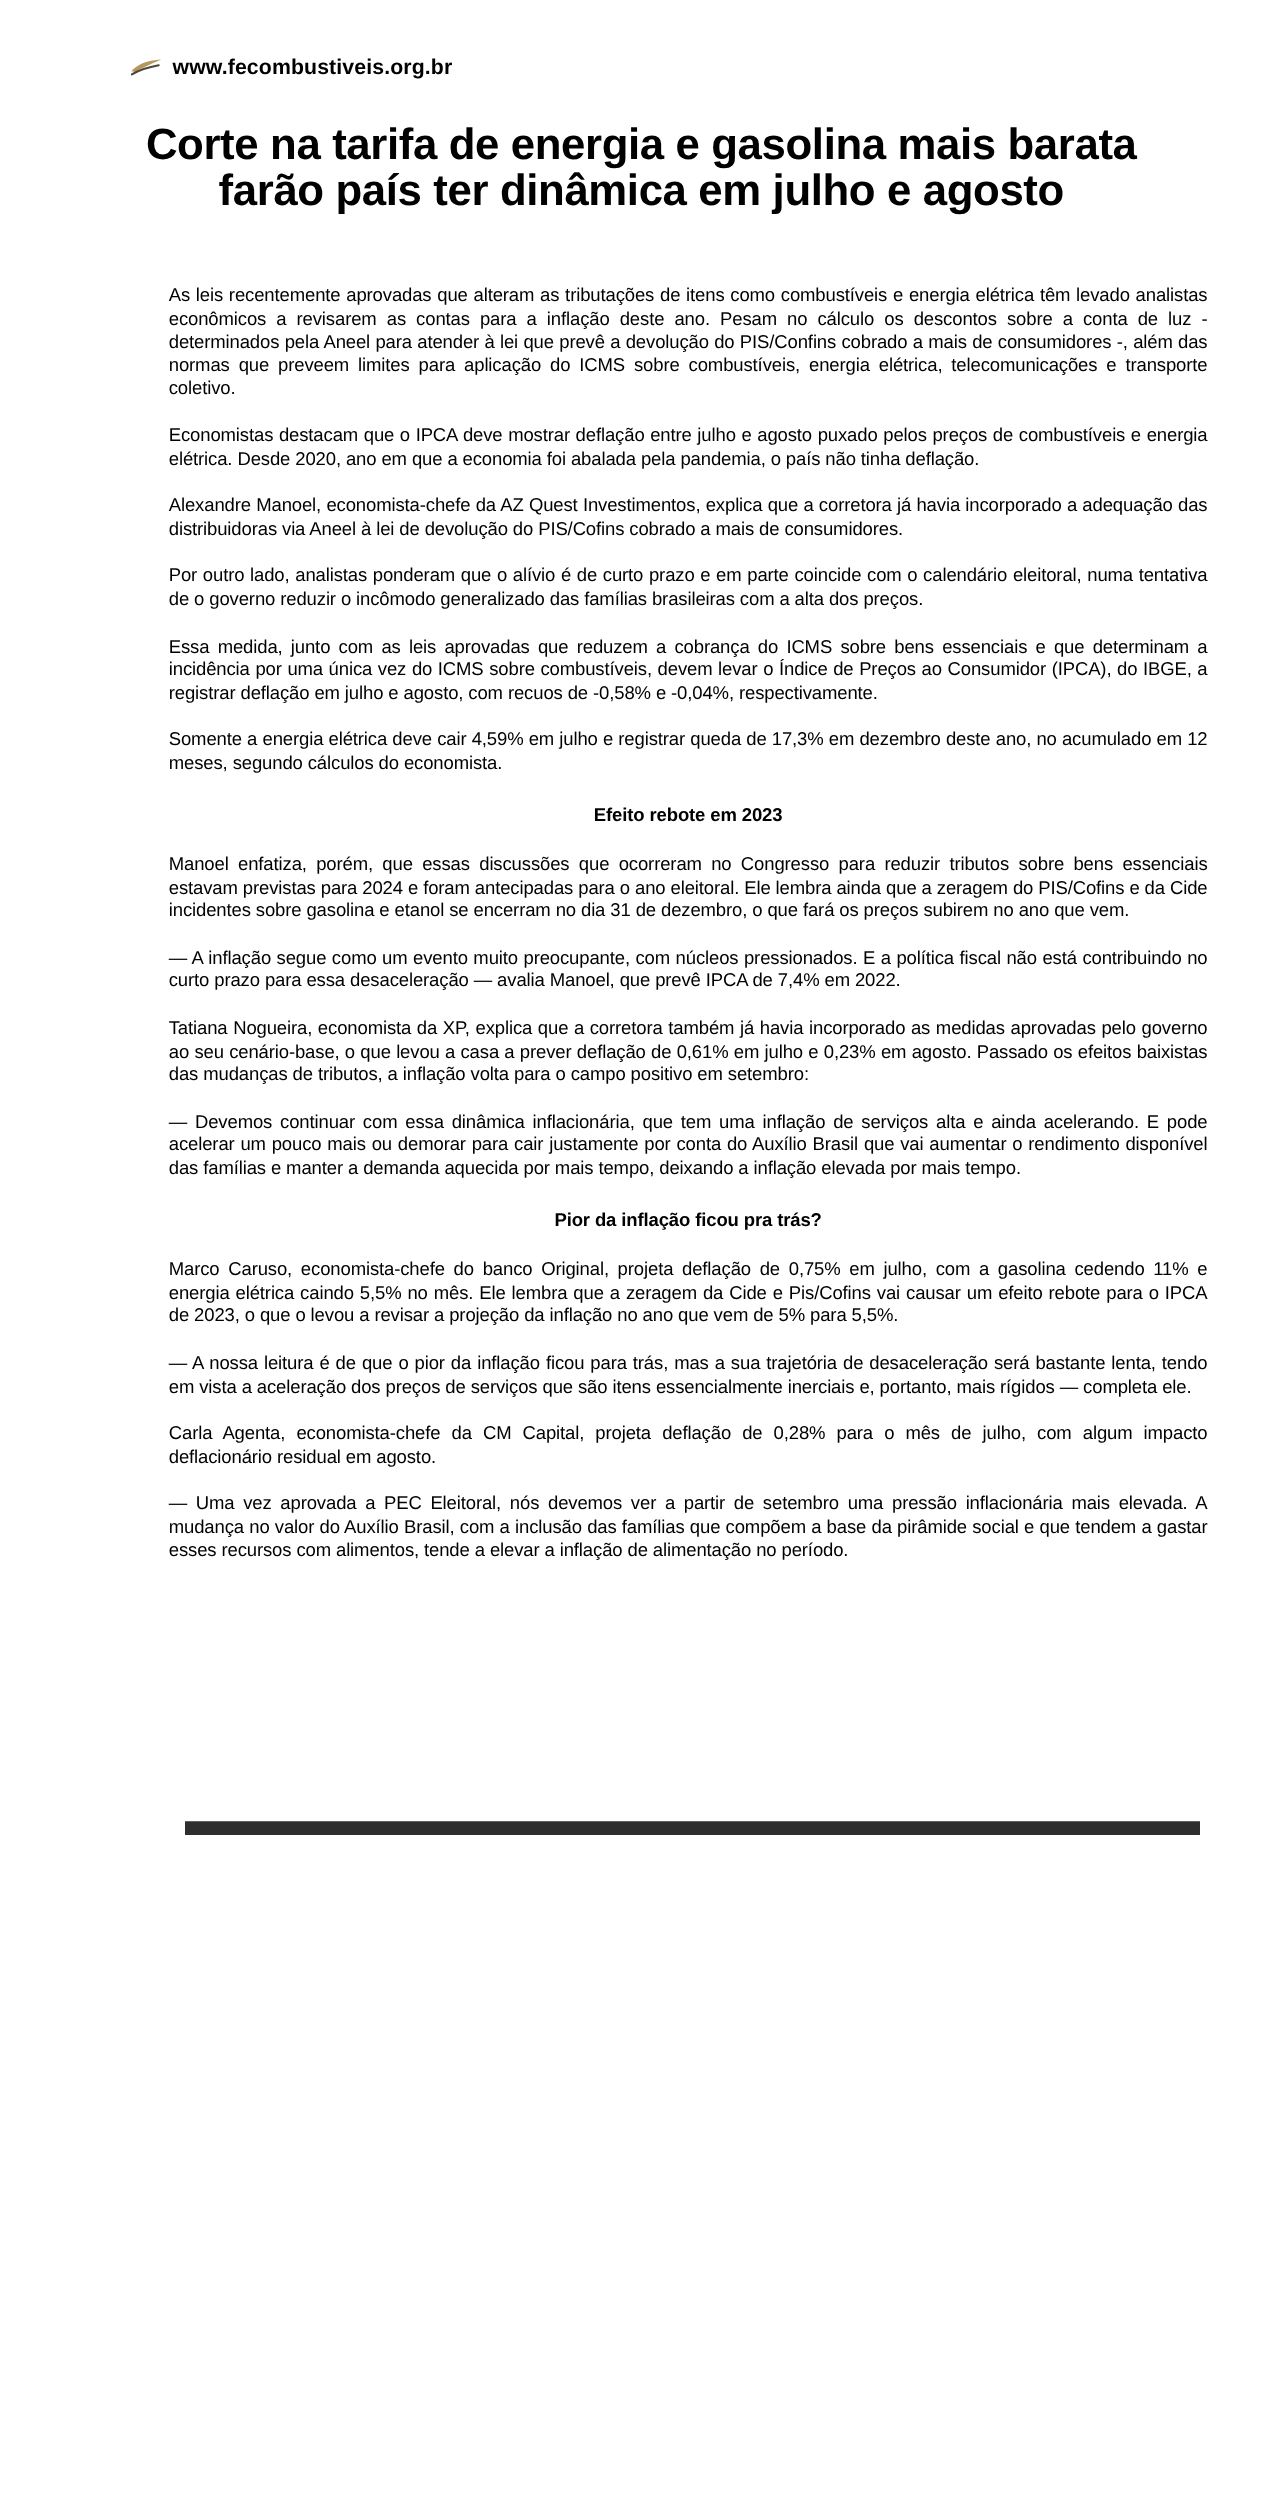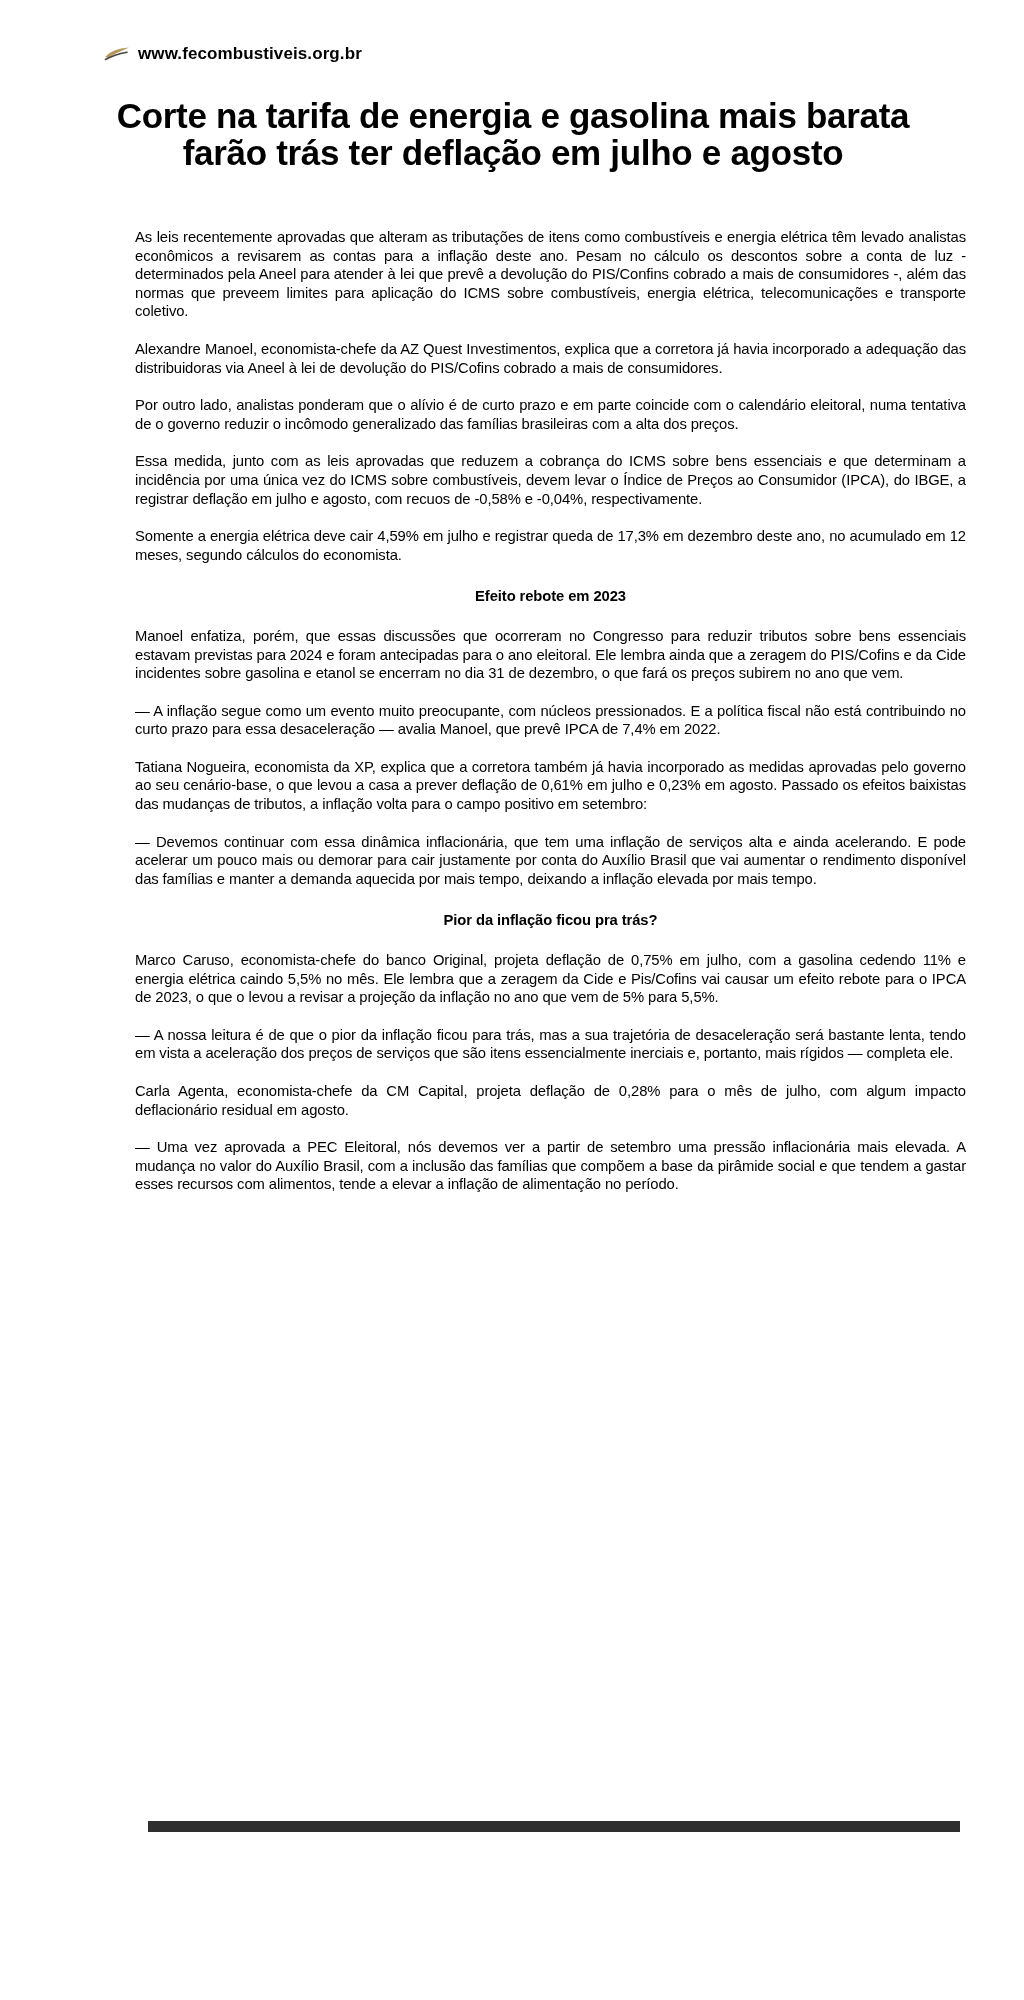--- a/index.html
+++ b/index.html
@@ -1,19 +1,19 @@
 <!DOCTYPE html>
 <html lang="pt" style="--logo-gold: #b5985a; --logo-dark: #4a463c; --bar-color: #2e2e2e;"><head>
 <meta charset="utf-8">
 <style>
   html,body { margin:0; padding:0; background:#ffffff; }
   .page {
     position: relative;
     width: 1024px;
-    height: 1832px;
+    height: 1468px;
     background: #fff;
     font-family: "Liberation Sans", sans-serif;
     color: #000;
     overflow: hidden;
   }
   .site-header {
     position: absolute;
     top: 44px;
     left: 103px;
     display: flex;
@@ -77,25 +77,26 @@
       <svg width="28" height="17" viewBox="0 0 28 17" aria-hidden="true">
         <path d="M2 11 Q 9 2.5 26 1.5 Q 14 6.5 5.5 11.5 Z" fill="var(--logo-gold, #b5985a)"></path>
         <path d="M2.5 13.5 Q 11 8.5 24 6.2" stroke="var(--logo-dark, #4a463c)" stroke-width="1.6" fill="none" stroke-linecap="round"></path>
       </svg>
     </span>
     <span class="site-url">www.fecombustiveis.org.br</span>
   </div>
 
   <h1 class="article-title">
     <span>Corte na tarifa de energia e gasolina mais barata</span><br>
-    <span>farão trás ter deflação em julho e agosto</span>
+    <span>farão país ter dinâmica em julho e agosto</span>
   </h1>
 
   <div class="article-body">
       <p>As leis recentemente aprovadas que alteram as tributações de itens como combustíveis e energia elétrica têm levado analistas econômicos a revisarem as contas para a inflação deste ano. Pesam no cálculo os descontos sobre a conta de luz - determinados pela Aneel para atender à lei que prevê a devolução do PIS/Confins cobrado a mais de consumidores -, além das normas que preveem limites para aplicação do ICMS sobre combustíveis, energia elétrica, telecomunicações e transporte coletivo.</p>
+      <p>Economistas destacam que o IPCA deve mostrar deflação entre julho e agosto puxado pelos preços de combustíveis e energia elétrica. Desde 2020, ano em que a economia foi abalada pela pandemia, o país não tinha deflação.</p>
       <p>Alexandre Manoel, economista-chefe da AZ Quest Investimentos, explica que a corretora já havia incorporado a adequação das distribuidoras via Aneel à lei de devolução do PIS/Cofins cobrado a mais de consumidores.</p>
       <p>Por outro lado, analistas ponderam que o alívio é de curto prazo e em parte coincide com o calendário eleitoral, numa tentativa de o governo reduzir o incômodo generalizado das famílias brasileiras com a alta dos preços.</p>
       <p>Essa medida, junto com as leis aprovadas que reduzem a cobrança do ICMS sobre bens essenciais e que determinam a incidência por uma única vez do ICMS sobre combustíveis, devem levar o Índice de Preços ao Consumidor (IPCA), do IBGE, a registrar deflação em julho e agosto, com recuos de -0,58% e -0,04%, respectivamente.</p>
       <p>Somente a energia elétrica deve cair 4,59% em julho e registrar queda de 17,3% em dezembro deste ano, no acumulado em 12 meses, segundo cálculos do economista.</p>
       <h2>Efeito rebote em 2023</h2>
       <p>Manoel enfatiza, porém, que essas discussões que ocorreram no Congresso para reduzir tributos sobre bens essenciais estavam previstas para 2024 e foram antecipadas para o ano eleitoral. Ele lembra ainda que a zeragem do PIS/Cofins e da Cide incidentes sobre gasolina e etanol se encerram no dia 31 de dezembro, o que fará os preços subirem no ano que vem.</p>
       <p>— A inflação segue como um evento muito preocupante, com núcleos pressionados. E a política fiscal não está contribuindo no curto prazo para essa desaceleração — avalia Manoel, que prevê IPCA de 7,4% em 2022.</p>
       <p>Tatiana Nogueira, economista da XP, explica que a corretora também já havia incorporado as medidas aprovadas pelo governo ao seu cenário-base, o que levou a casa a prever deflação de 0,61% em julho e 0,23% em agosto. Passado os efeitos baixistas das mudanças de tributos, a inflação volta para o campo positivo em setembro:</p>
       <p>— Devemos continuar com essa dinâmica inflacionária, que tem uma inflação de serviços alta e ainda acelerando. E pode acelerar um pouco mais ou demorar para cair justamente por conta do Auxílio Brasil que vai aumentar o rendimento disponível das famílias e manter a demanda aquecida por mais tempo, deixando a inflação elevada por mais tempo.</p>
       <h2>Pior da inflação ficou pra trás?</h2>

